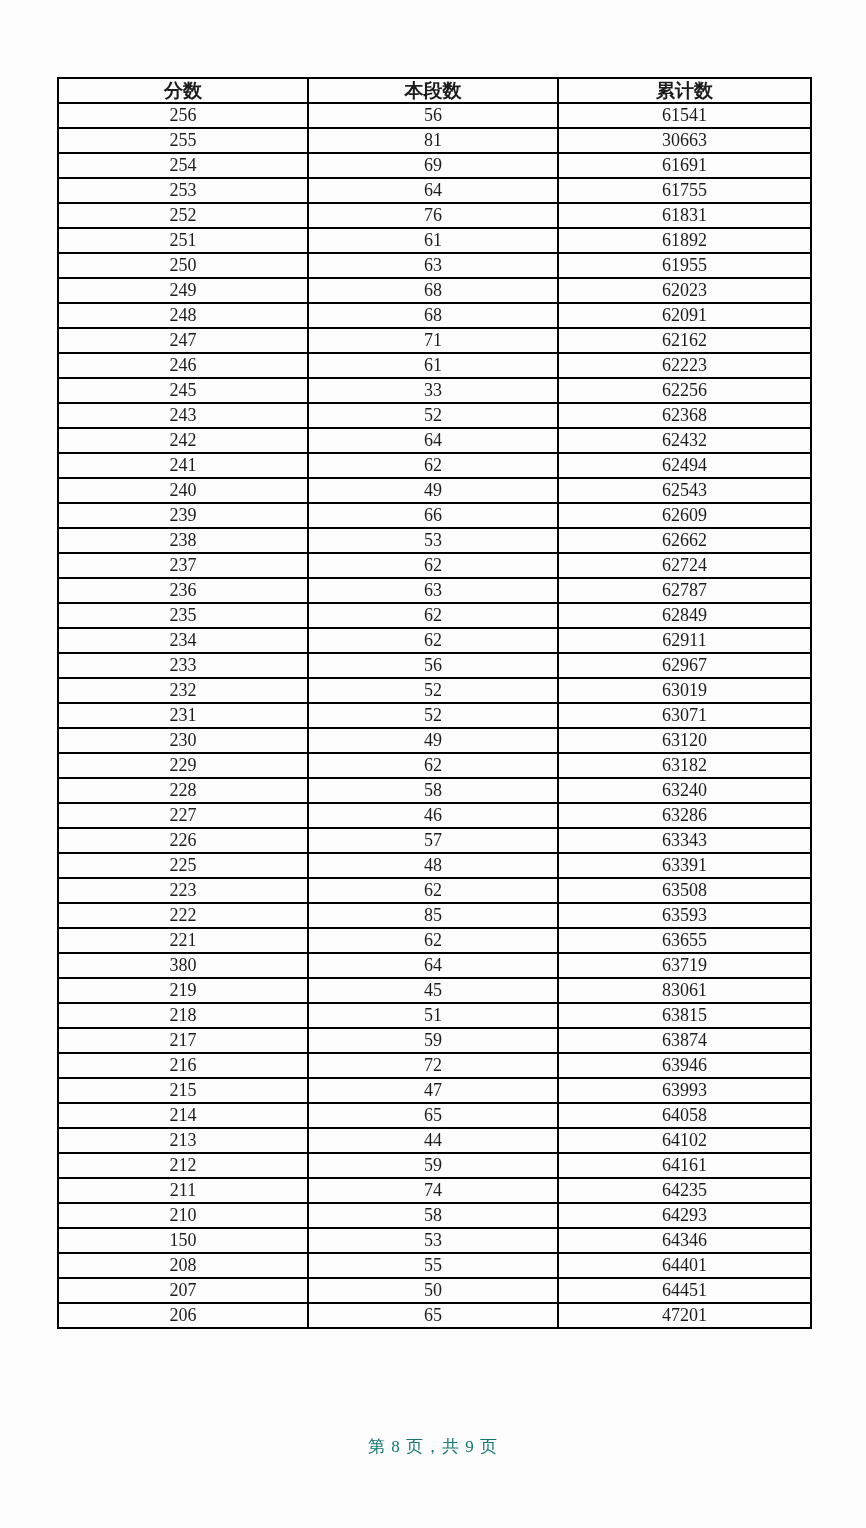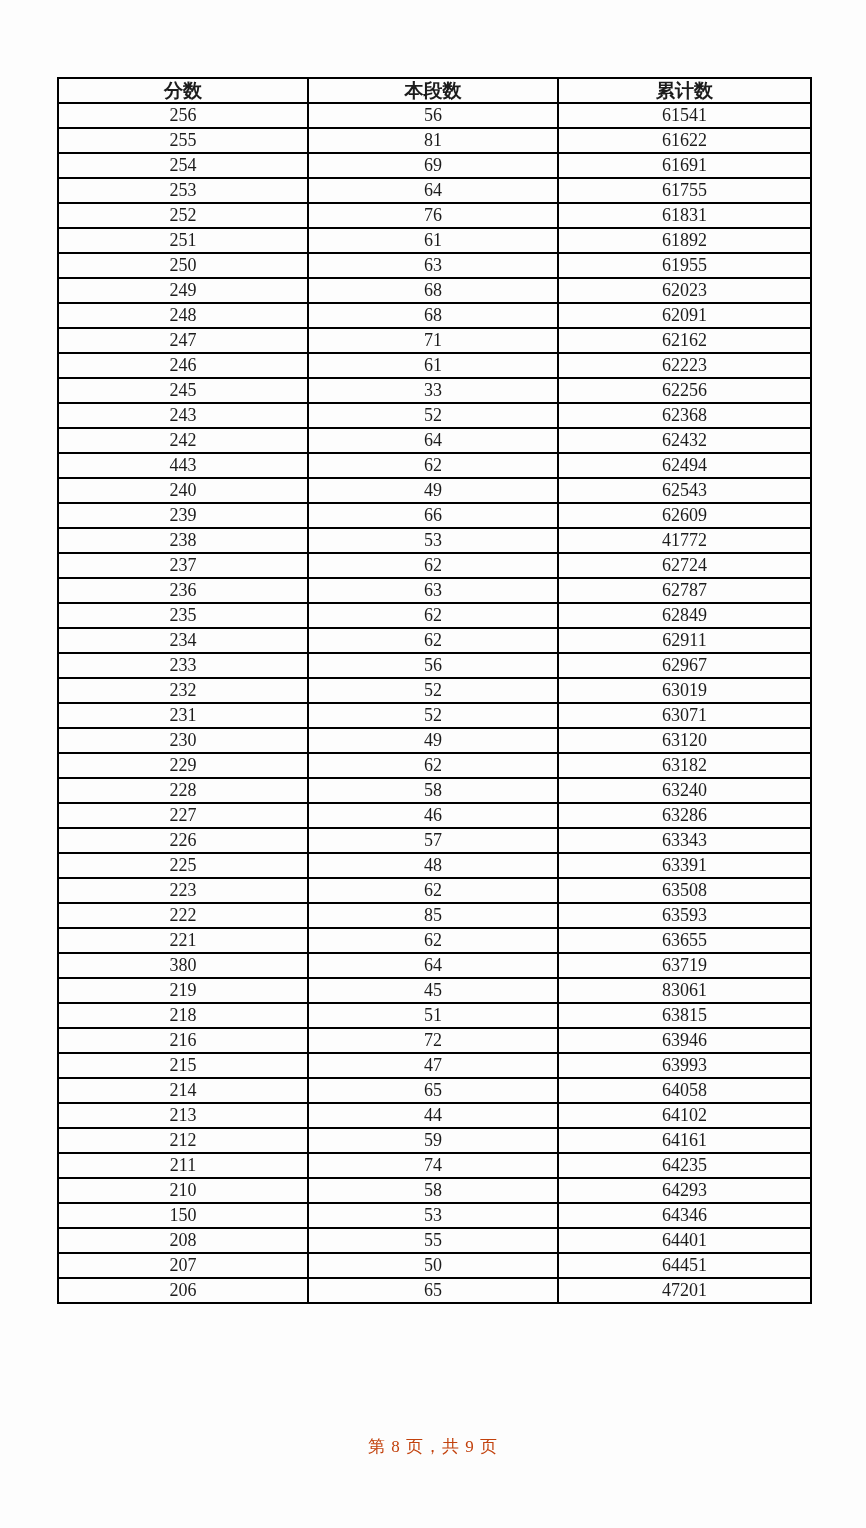--- a/index.html
+++ b/index.html
@@ -46,21 +46,21 @@
     font-weight: bold;
     font-size: 19px;
   }
   .page-footer {
     position: absolute;
     left: 0;
     top: 1435px;
     width: 866px;
     text-align: center;
     font-size: 17px;
-    color: #c2410c;
+    color: #0f766e;
     letter-spacing: 1px;
   }
 </style>
 </head>
 <body>
 
 <div class="sheet">
 
   <table class="score-table">
     <colgroup>
@@ -77,21 +77,21 @@
     </thead>
     <tbody>
         <tr>
       <td>256</td>
       <td>56</td>
       <td>61541</td>
     </tr>
         <tr>
       <td>255</td>
       <td>81</td>
-      <td>61622</td>
+      <td>30663</td>
     </tr>
         <tr>
       <td>254</td>
       <td>69</td>
       <td>61691</td>
     </tr>
         <tr>
       <td>253</td>
       <td>64</td>
       <td>61755</td>
@@ -140,38 +140,38 @@
       <td>243</td>
       <td>52</td>
       <td>62368</td>
     </tr>
         <tr>
       <td>242</td>
       <td>64</td>
       <td>62432</td>
     </tr>
         <tr>
-      <td>443</td>
+      <td>241</td>
       <td>62</td>
       <td>62494</td>
     </tr>
         <tr>
       <td>240</td>
       <td>49</td>
       <td>62543</td>
     </tr>
         <tr>
       <td>239</td>
       <td>66</td>
       <td>62609</td>
     </tr>
         <tr>
       <td>238</td>
       <td>53</td>
-      <td>41772</td>
+      <td>62662</td>
     </tr>
         <tr>
       <td>237</td>
       <td>62</td>
       <td>62724</td>
     </tr>
         <tr>
       <td>236</td>
       <td>63</td>
       <td>62787</td>
@@ -255,20 +255,25 @@
       <td>219</td>
       <td>45</td>
       <td>83061</td>
     </tr>
         <tr>
       <td>218</td>
       <td>51</td>
       <td>63815</td>
     </tr>
         <tr>
+      <td>217</td>
+      <td>59</td>
+      <td>63874</td>
+    </tr>
+        <tr>
       <td>216</td>
       <td>72</td>
       <td>63946</td>
     </tr>
         <tr>
       <td>215</td>
       <td>47</td>
       <td>63993</td>
     </tr>
         <tr>

